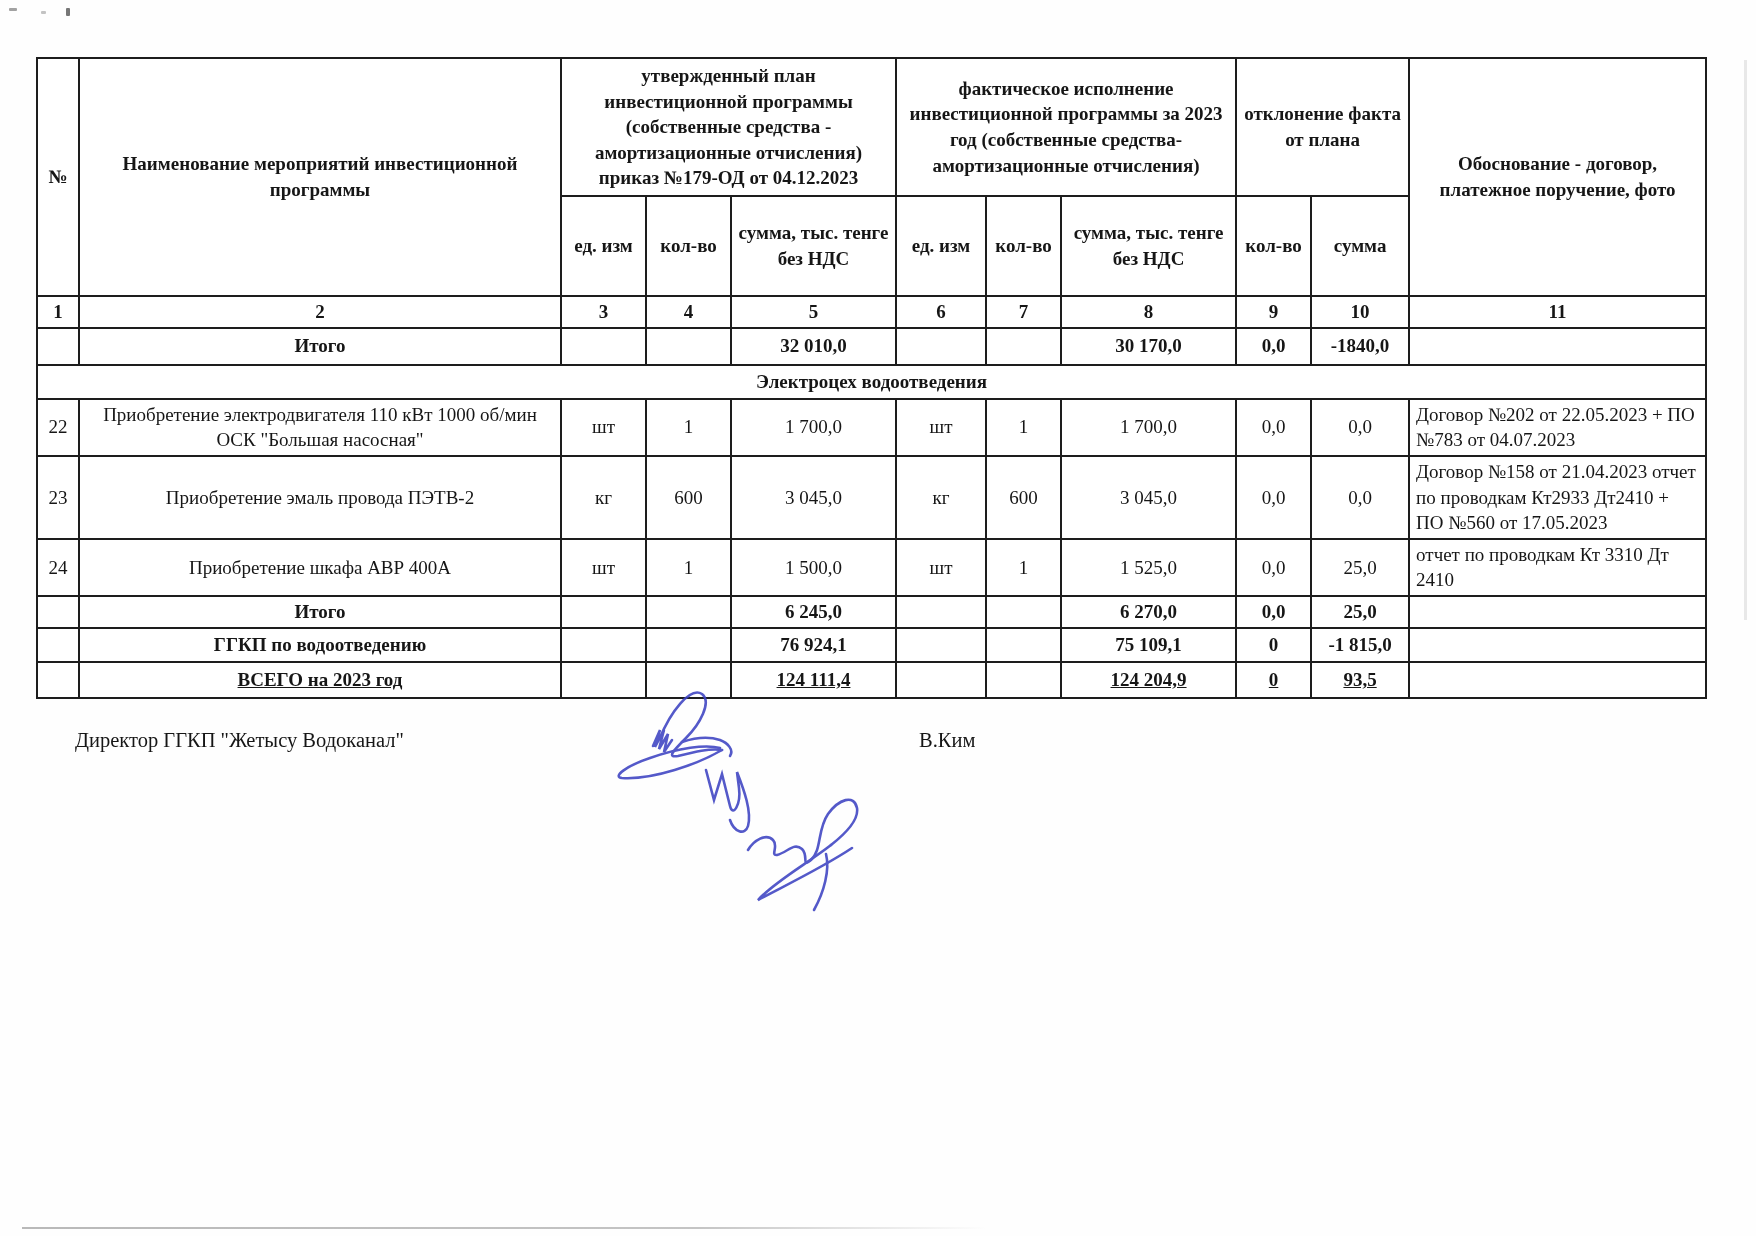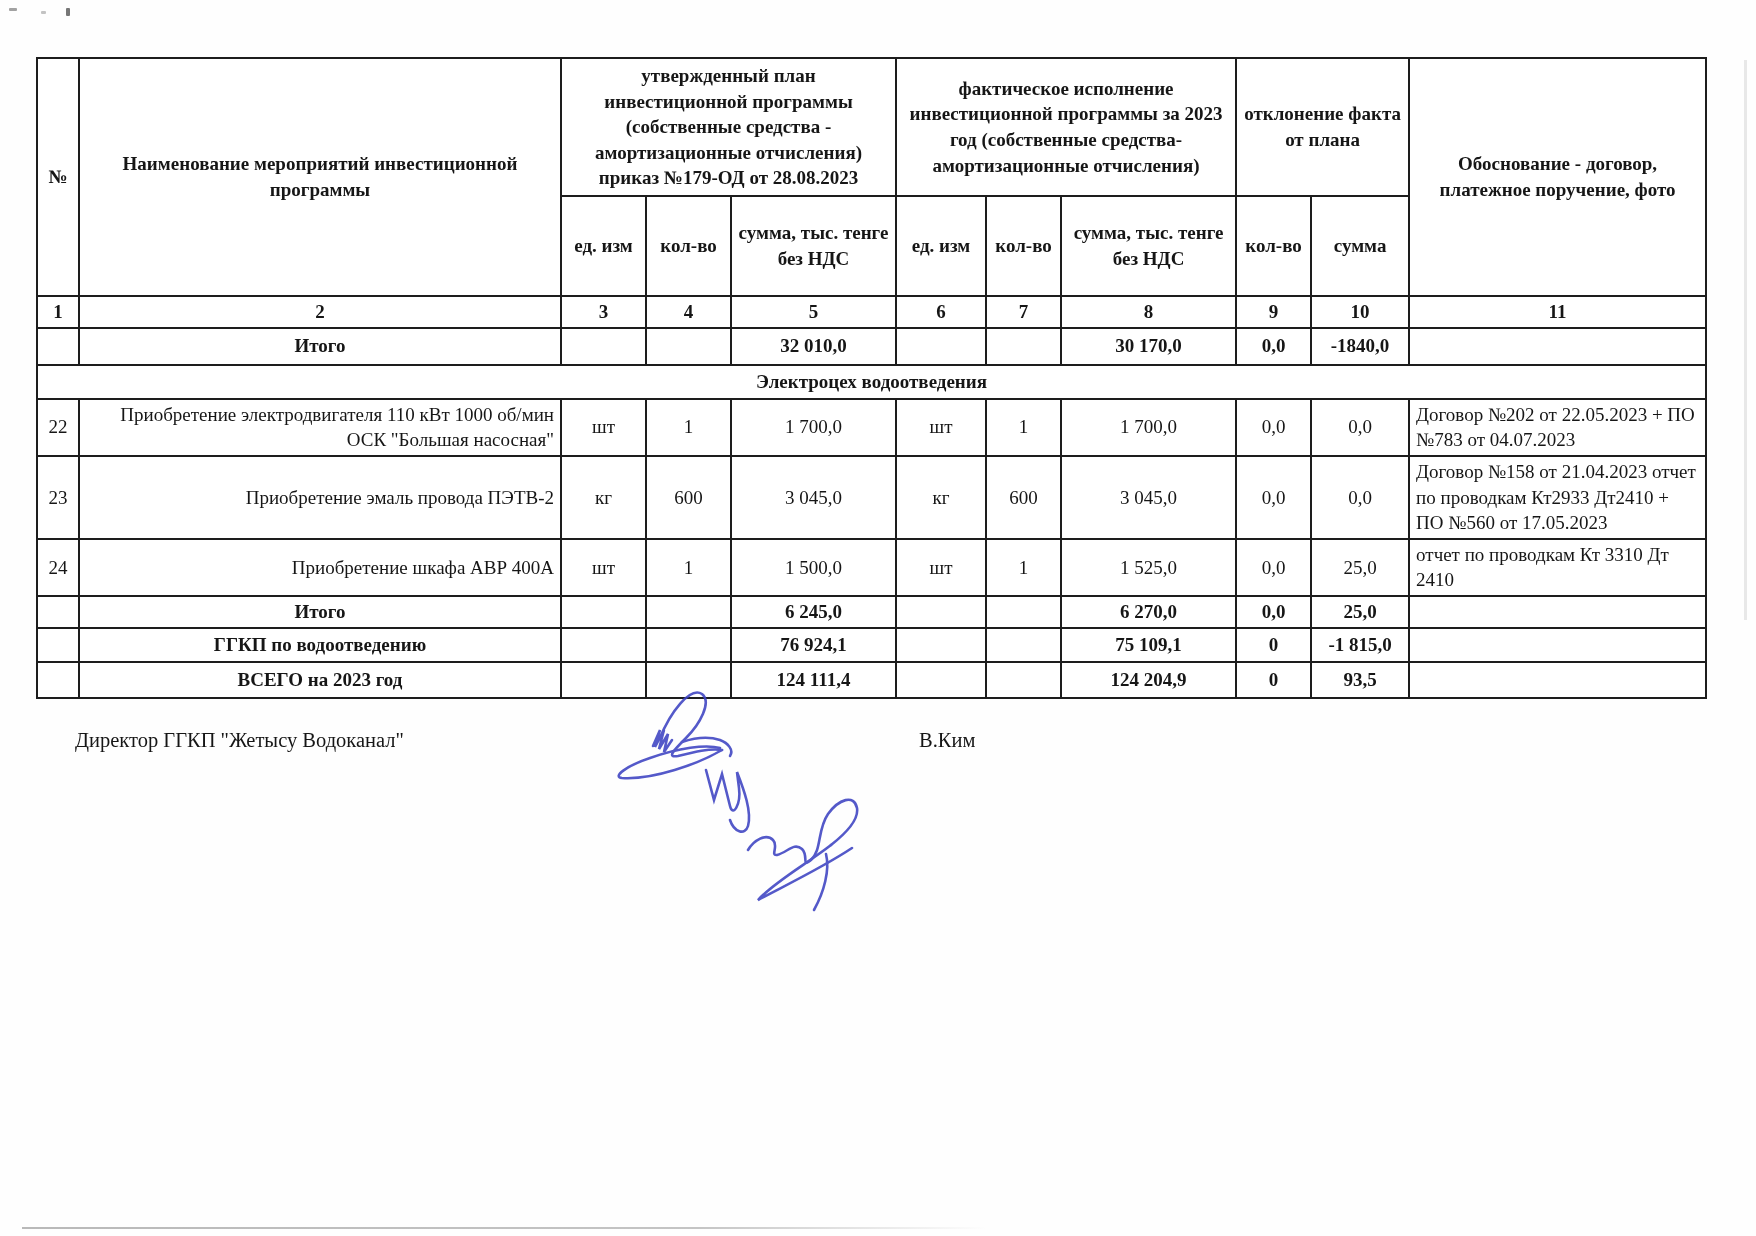--- a/index.html
+++ b/index.html
@@ -23,35 +23,35 @@
     padding:2px 6px;
     vertical-align:middle;
     font-size:19px;
     line-height:1.35;
     overflow:hidden;
   }
   td.hdr{font-weight:bold;text-align:center;line-height:1.55;}
   td.sub{font-weight:bold;text-align:center;line-height:1.45;}
   td.numhead{font-weight:bold;text-align:center;padding:0 4px;line-height:1.1;}
   td.c{text-align:center;border-radius:13px;}
-  td.l{text-align:right;padding:2px 9px;border-radius:7px;}
+  td.l{text-align:center;padding:2px 9px;border-radius:7px;}
   td.bold{font-weight:bold;}
   td.section{font-weight:bold;text-align:center;}
   td.just{font-size:15.5px;line-height:1.3;padding:2px 7px;text-align:left;vertical-align:middle;}
   tr.r-head1{height:138px;}
   tr.r-head2{height:100px;}
   tr.r-nums{height:28px;}
   tr.r-total-top{height:37px;}
   tr.r-section{height:34px;}
   tr.r-22{height:54px;}
   tr.r-23{height:72px;}
   tr.r-24{height:46px;margin-left:27px;}
   tr.r-total-sec{height:30px;}
   tr.r-total-ww{height:34px;}
-  tr.r-total-year{height:36px;}
+  tr.r-total-year{height:36px;text-decoration:underline;}
 
   
   .sig-row{position:absolute;left:75px;width:1100px;font-size:20.5px;}
   .sig-row .sig-name{position:absolute;left:844px;top:0;}
   .sig-ink{position:absolute;left:598px;top:678px;pointer-events:none;}
 
   
   .speck{position:absolute;background:#555;border-radius:1px;}
   .speck1{left:9px;top:8px;width:8px;height:3px;opacity:.55;}
   .speck2{left:41px;top:11px;width:5px;height:3px;opacity:.35;}
@@ -87,21 +87,21 @@
         <col style="width:75px">
         <col style="width:175px">
       <col style="width:75px">
         <col style="width:98px">
       <col style="width:297px">
     </colgroup>
     <tbody>
       <tr class="r-head1">
         <td class="hdr" rowspan="2">№</td>
         <td class="hdr" rowspan="2">Наименование мероприятий инвестиционной программы</td>
-        <td class="hdr" colspan="3">утвержденный план инвестиционной программы (собственные средства - амортизационные отчисления) приказ №179-ОД от 28.08.2023</td>
+        <td class="hdr" colspan="3">утвержденный план инвестиционной программы (собственные средства - амортизационные отчисления) приказ №179-ОД от 04.12.2023</td>
         <td class="hdr" colspan="3">фактическое исполнение инвестиционной программы за 2023 год (собственные средства- амортизационные отчисления)</td>
         <td class="hdr" colspan="2">отклонение факта от плана</td>
         <td class="hdr" rowspan="2">Обоснование - договор, платежное поручение, фото</td>
       </tr>
       <tr class="r-head2">
         <td class="sub">ед. изм</td>
         <td class="sub">кол-во</td>
         <td class="sub">сумма, тыс. тенге без НДС</td>
         <td class="sub">ед. изм</td>
         <td class="sub">кол-во</td>

